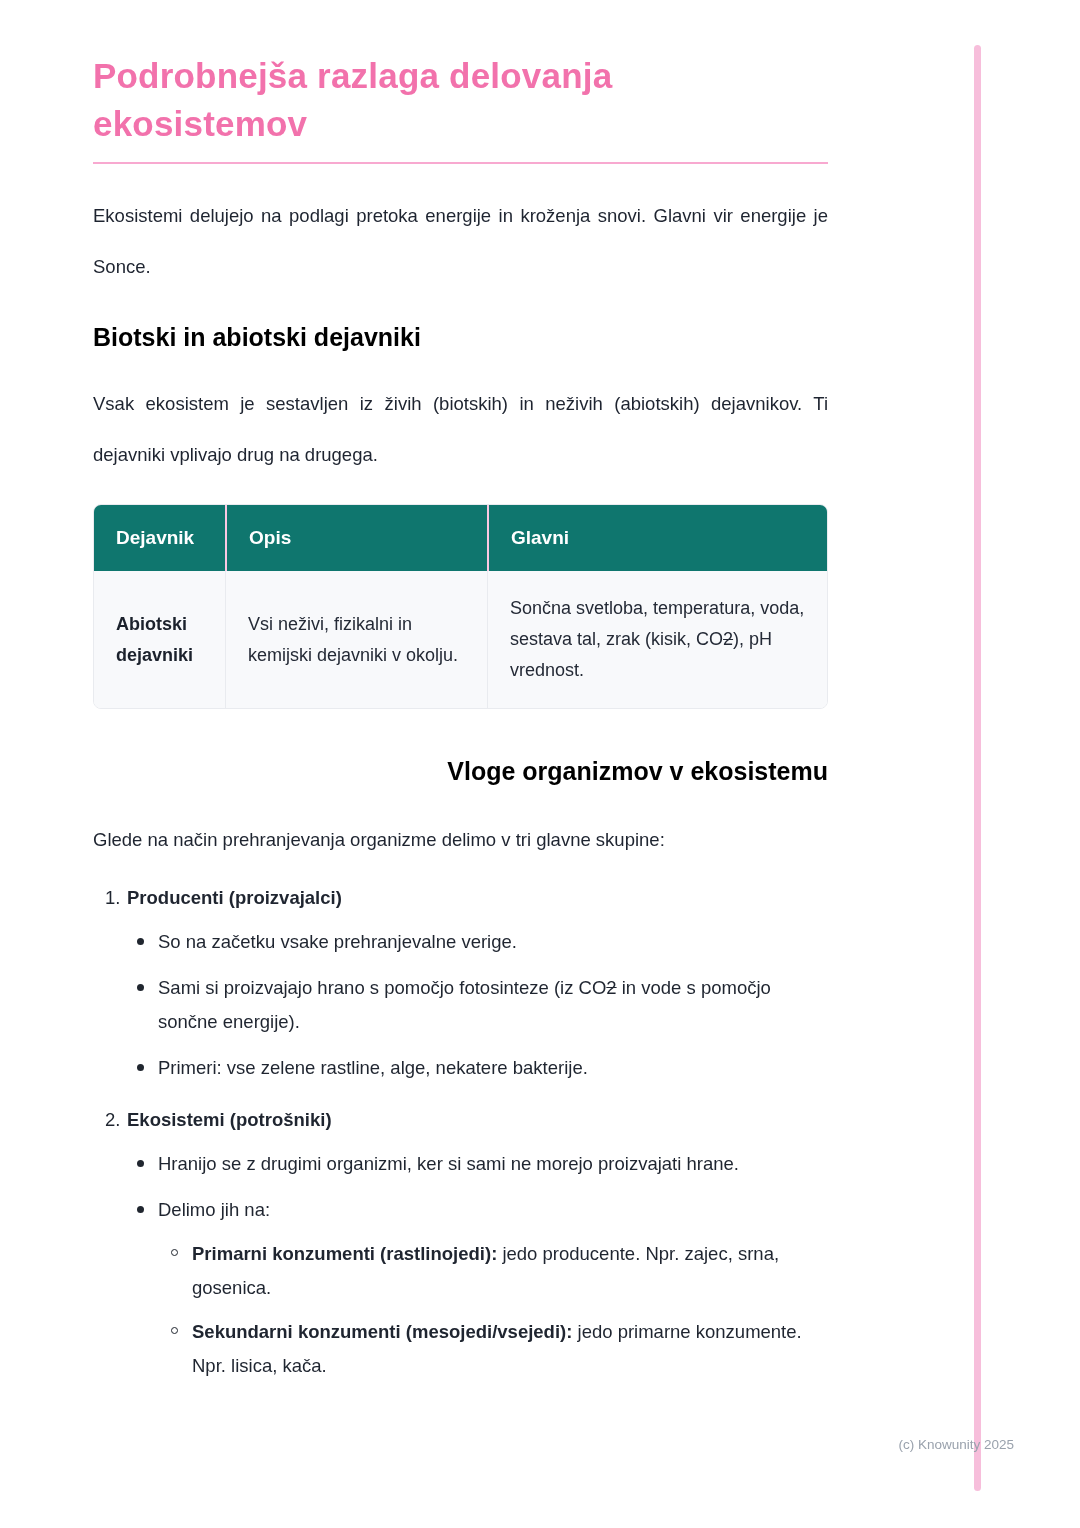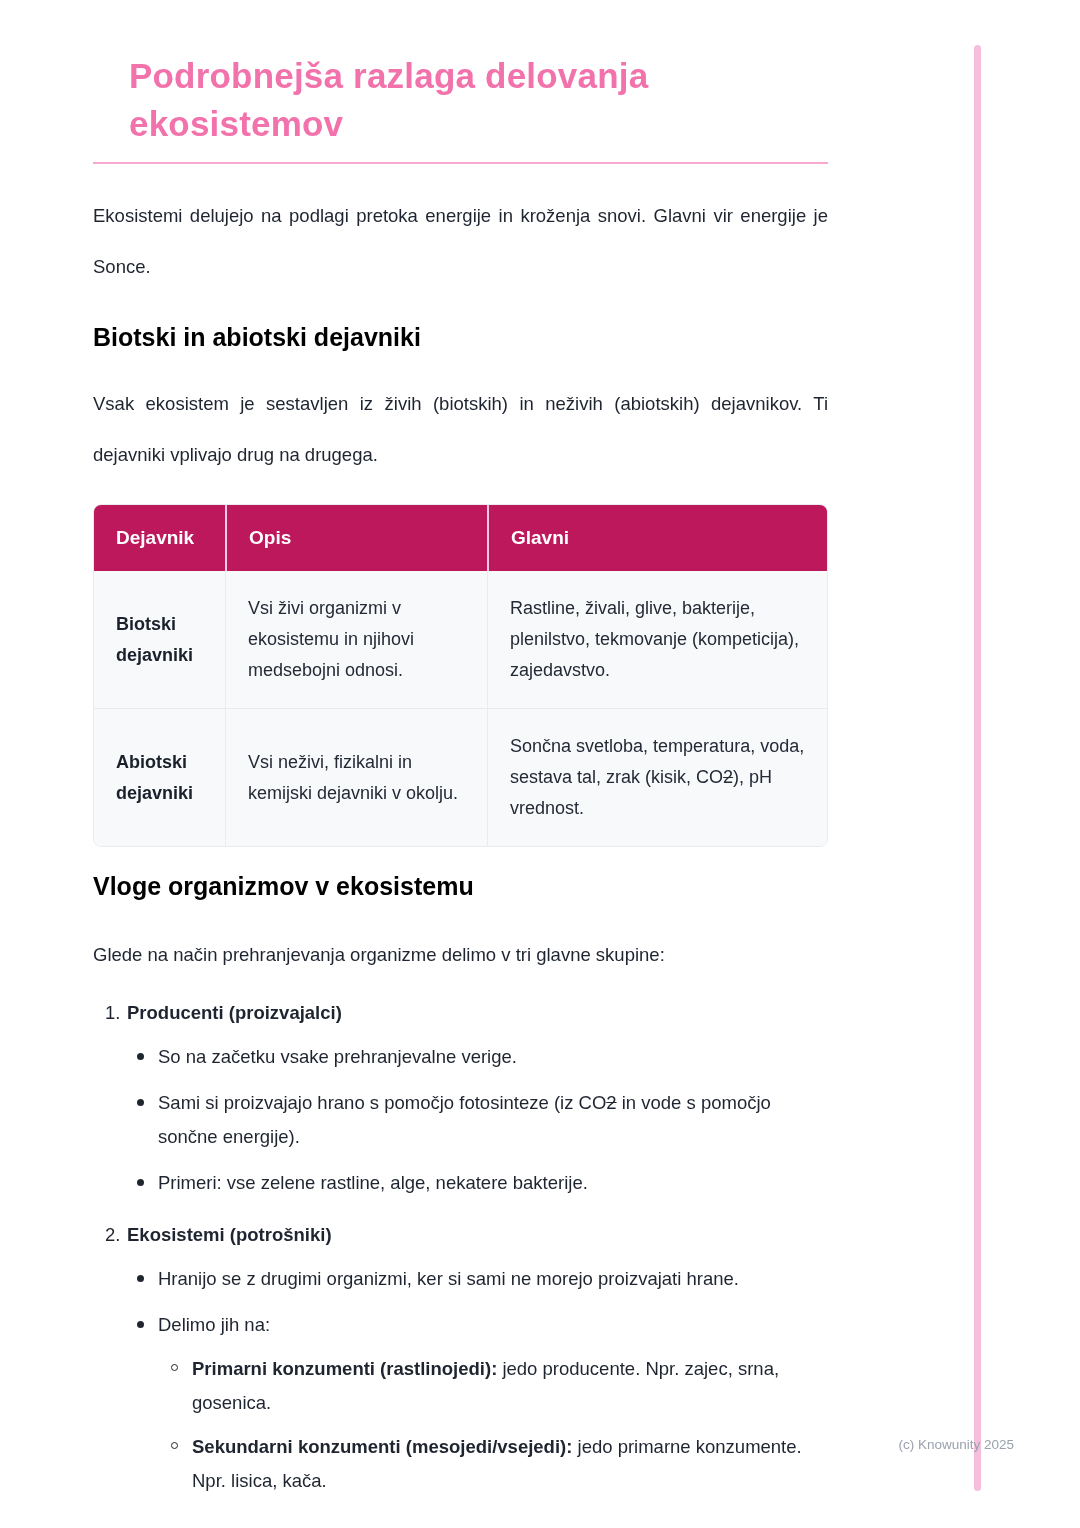--- a/index.html
+++ b/index.html
@@ -14,41 +14,41 @@
     position:absolute; top:45px; right:99px;
     width:7px; height:1446px;
     background:#f7bedb; border-radius:4px;
   }
   .content {
     position:absolute; top:0; left:93px; width:735px;
     padding-top:52px;
   }
   .title {
     font-size:35px; line-height:48px; font-weight:700;
-    color:#f272ac; letter-spacing:.2px;margin-left:36px;
+    color:#f272ac; letter-spacing:.2px;
   }
   .divider { border:none; border-top:2px solid #f8a9d0; margin-top:14px; }
   .para {
     margin-top:26px; font-size:18.5px; line-height:51px;
     text-align:justify; color:#1e2430;
   }
   .section-heading {
     margin-top:30px; font-size:25px; line-height:30px;
     font-weight:700; color:#000000;
   }
-  .section-heading.second { margin-top:24px; }
+  .section-heading.second { margin-top:47px;text-align:right; }
   .para.tight { margin-top:28px; }
 
   .table-wrap {
     margin-top:24px; border-radius:8px; overflow:hidden;
     border:1px solid #e9ebef;
   }
   table { width:100%; border-collapse:separate; border-spacing:0; table-layout:fixed; }
   th {
-    background:#be185d; color:#ffffff; font-size:19px; font-weight:700;
+    background:#0f766e; color:#ffffff; font-size:19px; font-weight:700;
     text-align:left; padding:22px 20px 22px 22px;
   }
   th + th { border-left:2px solid #fbc9e3; }
   td {
     background:#f8f9fb; font-size:18px; line-height:31px; color:#242a36;
     padding:22px 20px 22px 22px; vertical-align:middle;
   }
   td + td { border-left:1px solid #e9ebef; }
   tbody tr + tr td { border-top:1px solid #e9ebef; }
   .cell-factor { font-weight:700; color:#1b212c; }
@@ -110,25 +110,20 @@
         </colgroup>
       <thead>
         <tr>
           <th>Dejavnik</th>
           <th>Opis</th>
           <th>Glavni</th>
         </tr>
       </thead>
       <tbody>
         <tr>
-          <td class="cell-factor">Biotski dejavniki</td>
-          <td>Vsi živi organizmi v ekosistemu in njihovi medsebojni odnosi.</td>
-          <td>Rastline, živali, glive, bakterije, plenilstvo, tekmovanje (kompeticija), zajedavstvo.</td>
-        </tr>
-        <tr>
           <td class="cell-factor">Abiotski dejavniki</td>
           <td>Vsi neživi, fizikalni in kemijski dejavniki v okolju.</td>
           <td><span>Sončna svetloba, temperatura, voda, sestava tal, zrak (kisik, CO</span><span class="strike">2</span><span>), pH vrednost.</span></td>
         </tr>
       </tbody>
     </table>
   </div>
 
   <h2 class="section-heading second">Vloge organizmov v ekosistemu</h2>
   <p class="para tight">Glede na način prehranjevanja organizme delimo v tri glavne skupine:</p>

